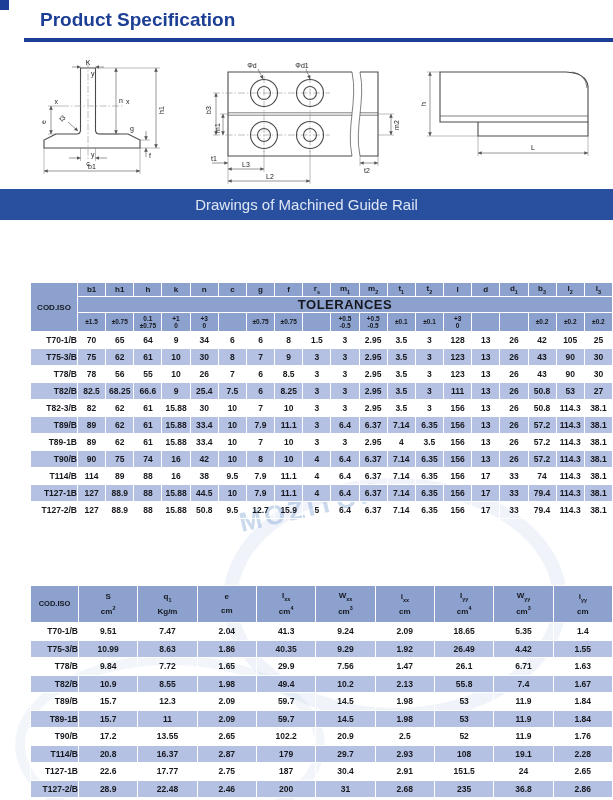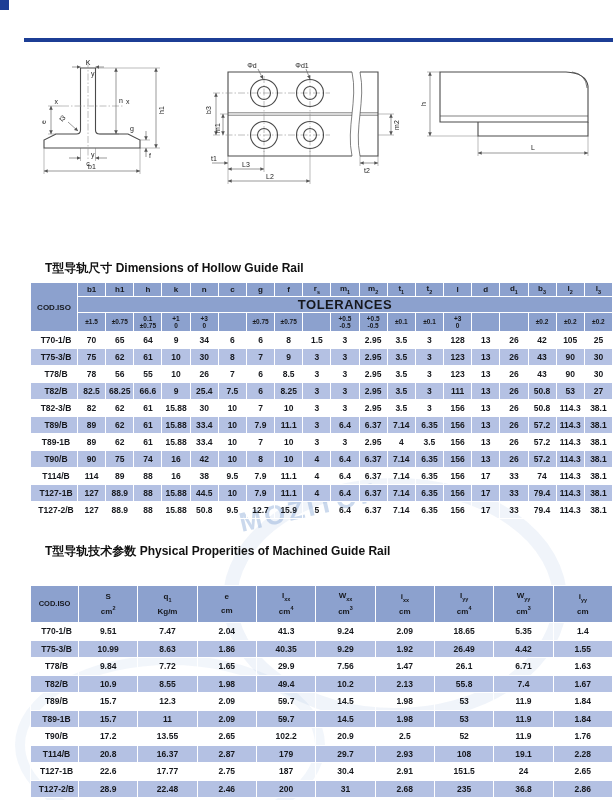--- a/index.html
+++ b/index.html
@@ -30,41 +30,42 @@
   #t1 thead tr.cols th{height:13px;font-size:8px;}
   #t1 th.cod,#t2 th.cod{font-size:7.5px;}
   #t1 .tolrow{height:10px;font-size:13px;letter-spacing:.5px;}
   #t1 tr.tol td{height:18px;font-size:6.5px;line-height:1.15;white-space:pre-line;}
   #t1 tbody tr{height:17px;}
   #t2{top:585px;font-size:8.5px;}
   #t2 thead th{height:36px;font-size:8px;line-height:1.7;white-space:pre-line;}
   #t2 tbody tr{height:17.5px;}
   tbody td{background:transparent;}
   tr.alt td{background:#b4c1e3;}
-  td.cod{text-align:center;padding-left:4px;margin-top:26px;}
+  td.cod{text-align:right;padding-left:4px;margin-top:26px;}
   sub{font-size:68%;} sup{font-size:68%;}
   
   .wm-text{position:absolute;left:238px;top:492px;transform:rotate(-13deg);font-size:27px;font-weight:bold;
            letter-spacing:3px;color:rgba(125,160,210,.40);}
   .wm-swoosh{position:absolute;left:0;top:0;}
 </style>
 </head>
 <body>
 
 <div class="page">
 
   <svg width="0" height="0" style="position:absolute">
     <defs>
       <marker id="ar" viewBox="0 0 8 8" refX="7" refY="4" markerWidth="7" markerHeight="7" orient="auto-start-reverse">
         <path d="M0,0.5 L7,4 L0,7.5 z" fill="#555"></path>
       </marker>
     </defs>
   </svg>
 
   <div class="corner-mark"></div>
+  <h1 class="page-title">Product Specification</h1>
   <div class="title-rule"></div>
 
   <svg class="wm-swoosh" width="613" height="800">
     <ellipse cx="395" cy="600" rx="165" ry="115" fill="none" stroke="rgba(150,180,220,.14)" stroke-width="14"></ellipse>
     <ellipse cx="170" cy="745" rx="150" ry="85" fill="none" stroke="rgba(150,180,220,.12)" stroke-width="10"></ellipse>
   </svg>
   <div class="wm-text">MOZITOR</div>
 
   <svg class="dwg" style="left:28px;top:58px" width="140" height="130" viewBox="0 0 140 130">
     <path class="shape" d="M52.5,10 L67.5,10 L67.5,72 Q67.5,76 71.5,76 L100,76 L112,82 L112,90 L16,90 L16,82 L28,76 L48.5,76 Q52.5,76 52.5,72 Z"></path>
@@ -178,25 +179,24 @@
     <line class="ext" x1="20" y1="12" x2="7" y2="12"></line>
     <line class="ext" x1="58" y1="76" x2="7" y2="76"></line>
     <line class="dim" x1="10" y1="12" x2="10" y2="76" marker-start="url(#ar)" marker-end="url(#ar)"></line>
     <text x="6" y="44" text-anchor="middle" transform="rotate(-90 6 44)">h</text>
     <line class="ext" x1="58" y1="76" x2="58" y2="96"></line>
     <line class="ext" x1="168" y1="76" x2="168" y2="96"></line>
     <line class="dim" x1="58" y1="93" x2="168" y2="93" marker-start="url(#ar)" marker-end="url(#ar)"></line>
     <text x="113" y="90" text-anchor="middle">L</text>
   </svg>
 
-
-  <div class="sec-title" style="top:260px">
-    <span>T型导轨尺寸</span>
-    <span>Dimensions of Hollow Guide Rail</span>
+  <div class="banner">
+    <span>Drawings of Machined Guide Rail</span>
   </div>
+
   <table id="t1">
     <colgroup>
         <col style="width:47px">
       </colgroup>
     <thead>
       <tr class="cols" id="t1-cols">
         <th class="cod" rowspan="3">COD.ISO</th>
       <th>b1</th>
           <th>h1</th>
           <th>h</th>
@@ -481,24 +481,20 @@
           <td>156</td>
           <td>17</td>
           <td>33</td>
           <td>79.4</td>
           <td>114.3</td>
           <td>38.1</td>
         </tr>
       </tbody>
   </table>
 
-  <div class="sec-title" style="top:543px">
-    <span>T型导轨技术参数</span>
-    <span>Physical Properities of Machined Guide Rail</span>
-  </div>
   <table id="t2">
     <colgroup>
         <col style="width:48px">
       </colgroup>
     <thead>
       <tr id="t2-cols">
         <th class="cod">COD.ISO</th>
       <th>S<br>cm<sup>2</sup></th>
           <th>q<sub>1</sub><br>Kg/m</th>
           <th>e<br>cm</th>

